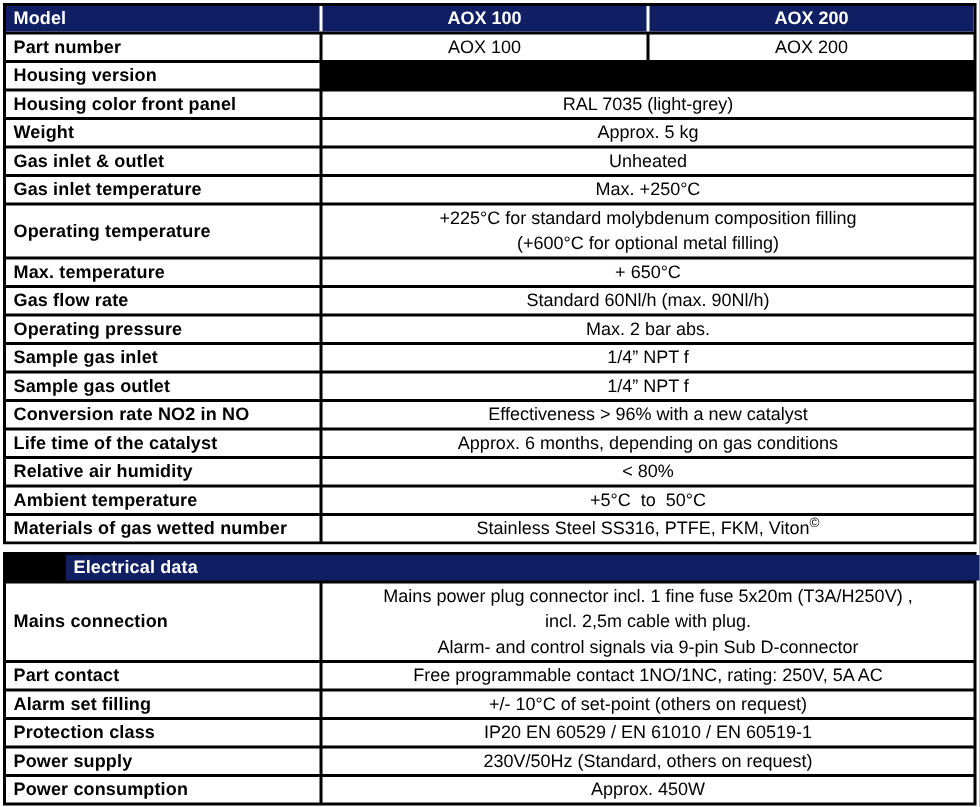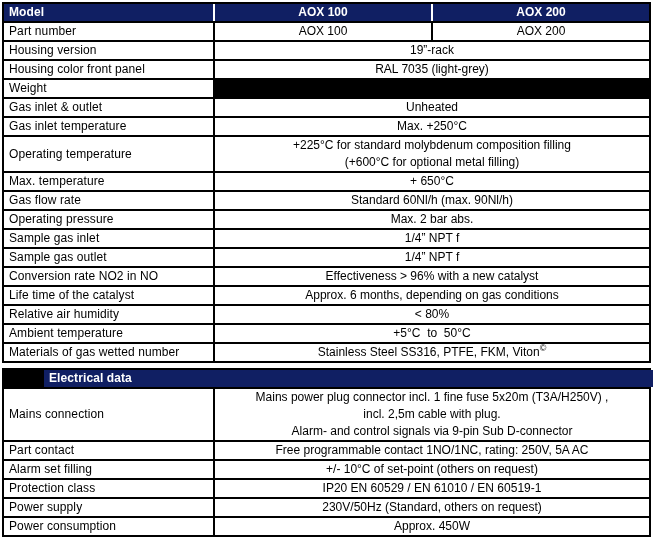--- a/index.html
+++ b/index.html
@@ -22,21 +22,21 @@
   .row.merged { grid-template-columns: 209px 434px; }
   .row.full { grid-template-columns: 645px; margin-left: 40px; }
   .row.header-row { background: #ffffff; } 
   .cell {
     background: #ffffff;
     min-height: 17px;
     line-height: 17px;
     padding: 0 5px;
   }
   .label {
-    font-weight: normal;
+    font-weight: bold;
     display: flex; align-items: center;
     letter-spacing: 0.1px;
   }
   .value {
     text-align: center;
     white-space: pre-wrap;
   }
   .head {
     background: #101f63;
     color: #ffffff;
@@ -60,30 +60,30 @@
     </div>
 
     <div class="row three">
       <div class="cell label">Part number</div>
       <div class="cell value">AOX 100</div>
       <div class="cell value">AOX 200</div>
     </div>
 
     <div class="row merged">
       <div class="cell label">Housing version</div>
-      <div class="cell value">19”-rack</div>
     </div>
 
     <div class="row merged">
       <div class="cell label">Housing color front panel</div>
       <div class="cell value">RAL 7035 (light-grey)</div>
     </div>
 
     <div class="row merged">
       <div class="cell label">Weight</div>
+      <div class="cell value">Approx. 5 kg</div>
     </div>
 
     <div class="row merged">
       <div class="cell label">Gas inlet &amp; outlet</div>
       <div class="cell value">Unheated</div>
     </div>
 
     <div class="row merged">
       <div class="cell label">Gas inlet temperature</div>
       <div class="cell value">Max. +250°C</div>

